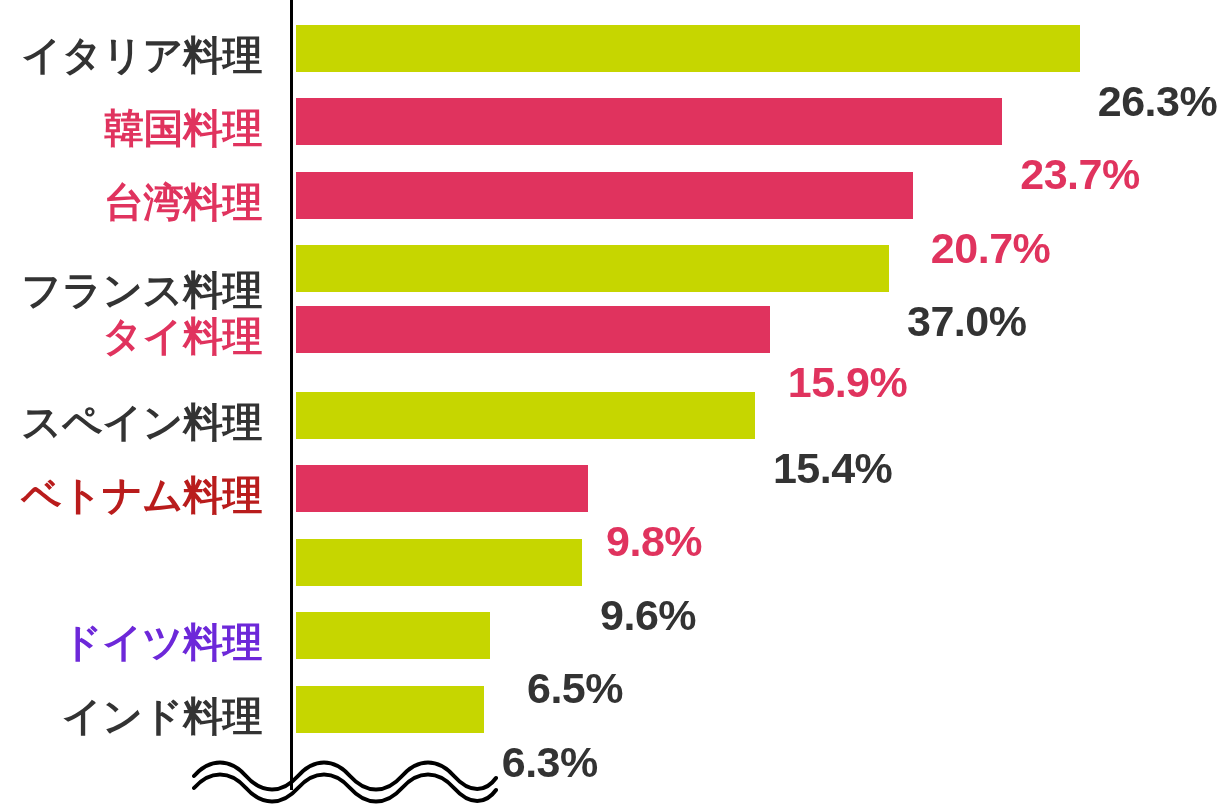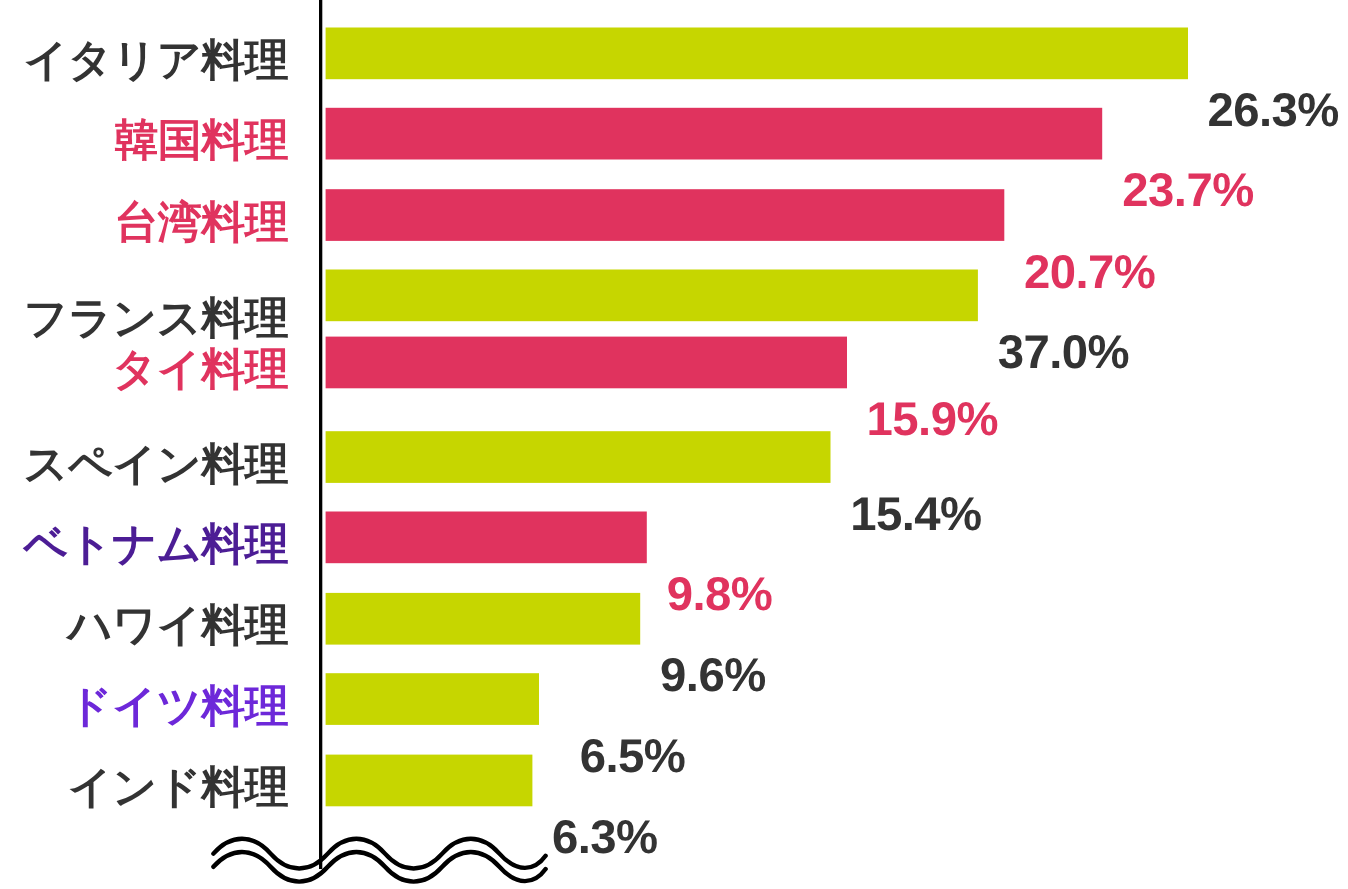--- a/index.html
+++ b/index.html
@@ -129,28 +129,27 @@
         <div class="bar-value" style="left: 787.82px; color: rgb(224, 51, 94);">15.9%</div>
       </div>
       <div class="bar-row" style="top: 392px;">
         <div class="cat-label" style="color: rgb(51, 51, 51);">スペイン料理</div>
         <div class="bar-track" style="width: 458.92px;">
           <div class="bar-fill" style="background: rgb(198, 214, 0);"></div>
         </div>
         <div class="bar-value" style="left: 772.92px; color: rgb(51, 51, 51);">15.4%</div>
       </div>
       <div class="bar-row" style="top: 465.4px;">
-        <div class="cat-label" style="color: #4c1d95;">ベトナム料理</div>
+        <div class="cat-label" style="color: #b91c1c;">ベトナム料理</div>
         <div class="bar-track" style="width: 292.04px;">
           <div class="bar-fill" style="background: rgb(224, 51, 94);"></div>
         </div>
         <div class="bar-value" style="left: 606.04px; color: rgb(224, 51, 94);">9.8%</div>
       </div>
       <div class="bar-row" style="top: 538.8px;">
-        <div class="cat-label" style="color: rgb(51, 51, 51);">ハワイ料理</div>
         <div class="bar-track" style="width: 286.08px;">
           <div class="bar-fill" style="background: rgb(198, 214, 0);"></div>
         </div>
         <div class="bar-value" style="left: 600.08px; color: rgb(51, 51, 51);">9.6%</div>
       </div>
       <div class="bar-row" style="top: 612.2px;">
         <div class="cat-label" style="color: #6d28d9;">ドイツ料理</div>
         <div class="bar-track" style="width: 193.7px;">
           <div class="bar-fill" style="background: rgb(198, 214, 0);"></div>
         </div>

